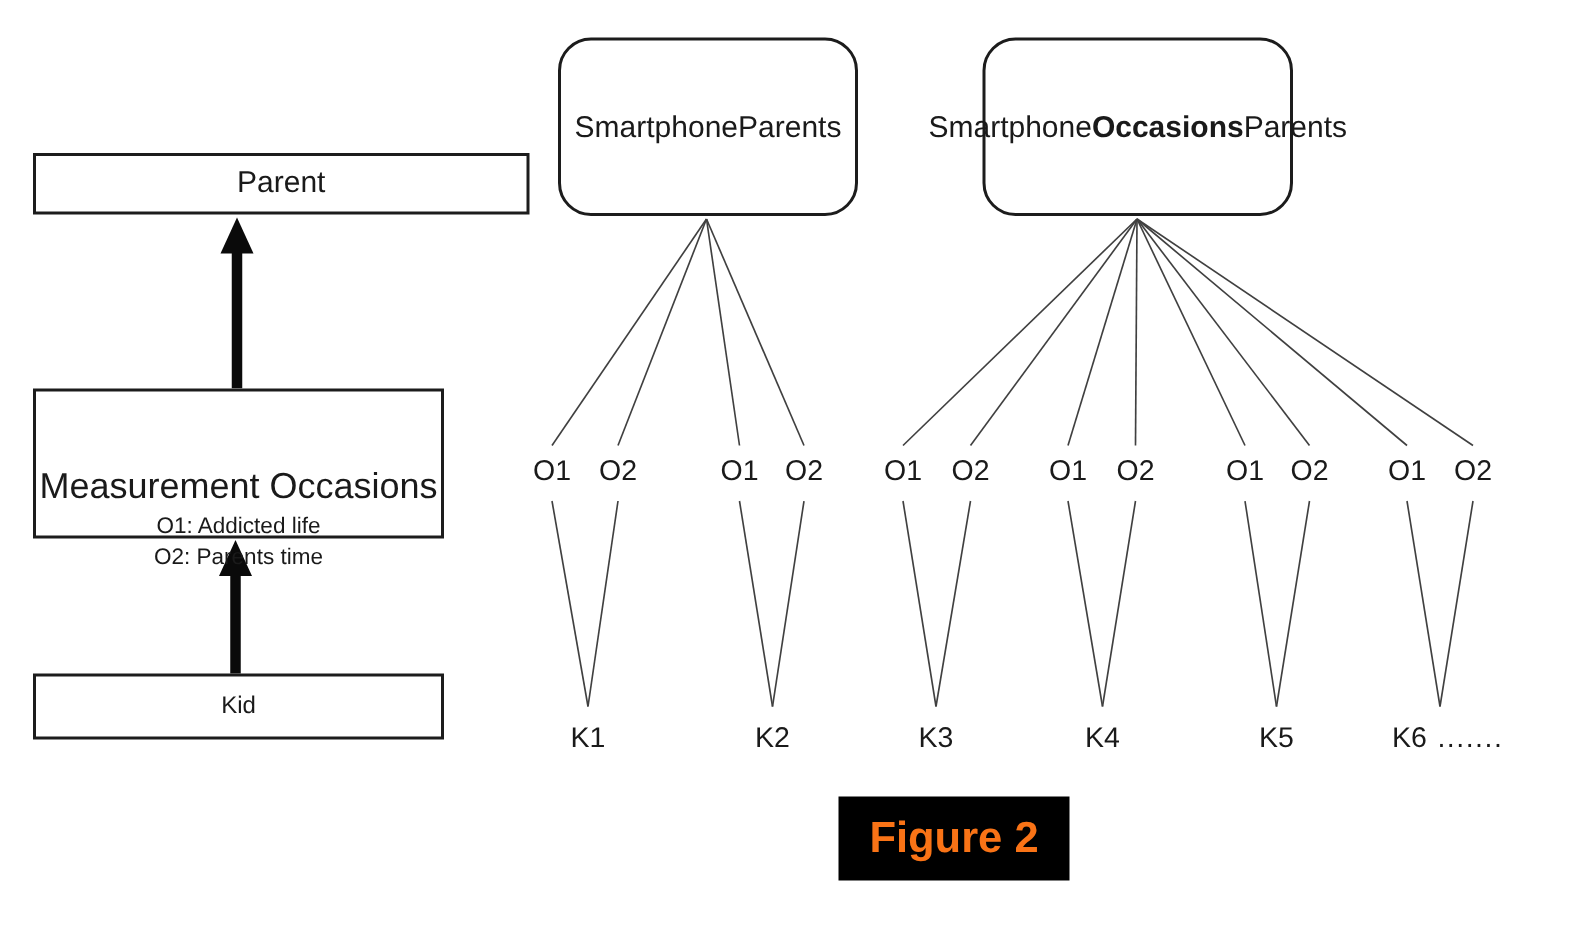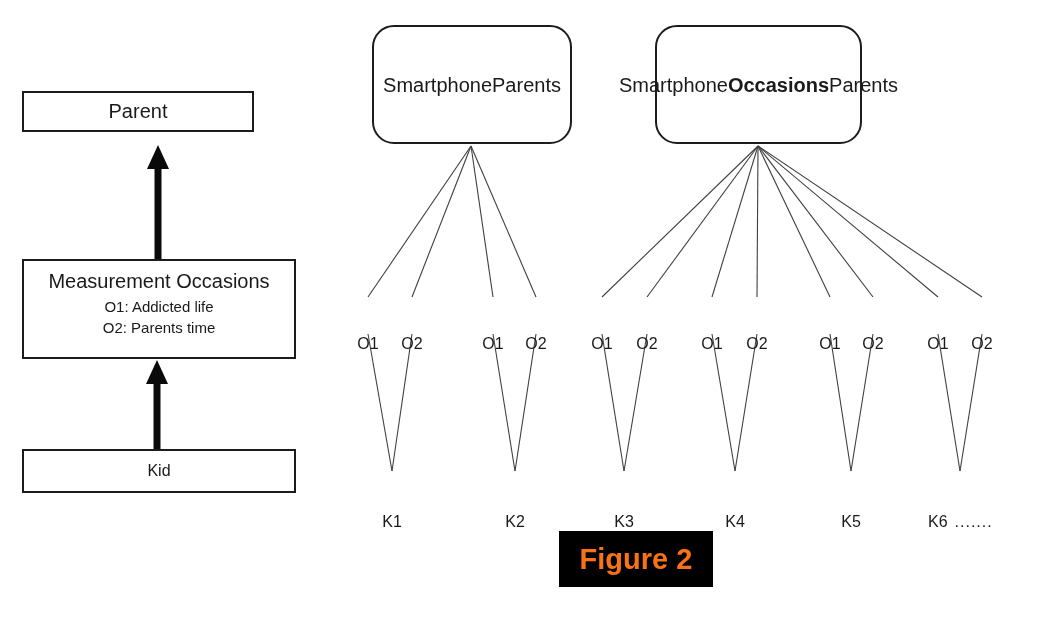--- a/index.html
+++ b/index.html
@@ -20,51 +20,50 @@
   .box {
     position: absolute;
     border: 2px solid #1c1c1c;
     background: #ffffff;
     display: flex;
     align-items: center;
     justify-content: center;
     box-sizing: border-box;
     text-align: center;
   }
-  .parent-box   { left: 22px; top: 91px; width: 232px; height: 41px; font-size: 20px; }
+  .parent-box   { left: 22px; top: 102px; width: 331px; height: 41px; font-size: 20px; }
   .kid-box      { left: 22px; top: 449px; width: 274px; height: 44px; font-size: 16px; }
   .measure-box  {
     left: 22px; top: 259px; width: 274px; height: 100px;
     flex-direction: column; justify-content: flex-start; padding-top: 5px;
   }
-  .measure-title { font-size: 20px; line-height: 30px; }
+  .measure-title { font-size: 24px; line-height: 30px; margin-top: 44px; }
   .measure-sub   { font-size: 15px; line-height: 21px; }
   .group-box {
     position: absolute;
     border: 2px solid #1c1c1c;
     border-radius: 22px;
     background: #ffffff;
     box-sizing: border-box;
     display: flex;
     flex-direction: row;
     align-items: center;
     justify-content: center;
     text-align: center;
     font-size: 20px;
     line-height: 30px;
   }
   .group-box.g0 { left: 372px; top: 25px; width: 200px; height: 119px; }
   .group-box.g1 { left: 655px; top: 25px; width: 207px; height: 119px; }
   .group-box .emph { font-weight: bold; }
   .occ-label, .kid-label {
     position: absolute;
-    font-size: 16px;
+    font-size: 19px;
     line-height: 24px;
     white-space: nowrap;
-    margin-top: 29px;
   }
   .occ-label { top: 303px; transform: translateX(-50%); }
   .kid-label { top: 481px; transform: translateX(-50%); }
   .kid-label.with-suffix { transform: none; }
   .kid-label .suffix { margin-left: 7px; letter-spacing: 1px; }
   .figure-badge {
     position: absolute;
     left: 559px; top: 531px; width: 154px; height: 56px;
     display: flex; align-items: center; justify-content: center;
     font-size: 29px; font-weight: bold;

